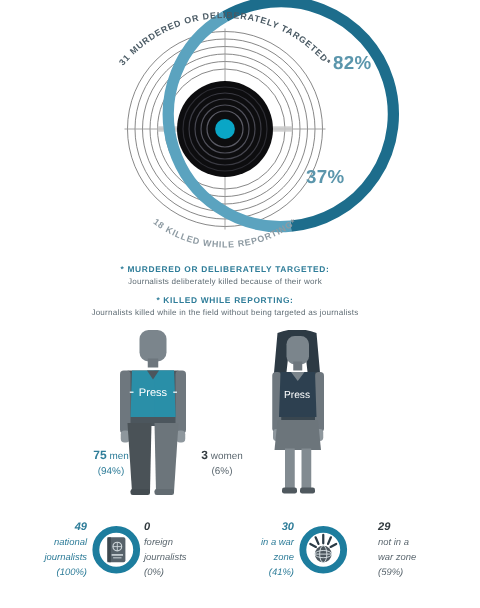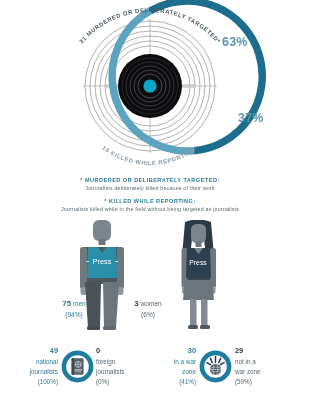--- a/index.html
+++ b/index.html
@@ -17,21 +17,21 @@
   }
   #donut-svg{position:absolute;left:0;top:0;}
   .pct{
     position:absolute;
     font-size:12.5px;
     font-weight:bold;
     color:#5b96ac;
     letter-spacing:0.2px;
   }
   #pct-top{left:222px;top:35px;}
-  #pct-bottom{left:238px;top:111px;text-align:center;}
+  #pct-bottom{left:204px;top:111px;text-align:center;}
 
   
   #footnotes{
     text-align:center;
     margin-top:4px;
   }
   .fn-title{
     font-size:5.6px;
     font-weight:bold;
     color:#2f7d99;
@@ -66,21 +66,21 @@
   #label-men .num{color:#2f7d99;}
   #label-women{left:113px;top:78px;color:#5c6870;}
   #label-women .num{color:#333b40;}
 
   
   #stats{
     position:relative;
     width:300px;height:62px;
     margin-top:3px;
   }
-  .stat-group{position:absolute;display:flex;align-items:center;}
+  .stat-group{position:absolute;display:flex;align-items:center;font-style:italic;}
   .stat-txt{
     font-size:6.3px;
     line-height:1.62;
     color:#6b7780;
   }
   .stat-txt .num{font-weight:bold;font-size:7.4px;display:block;}
   .stat-txt.right-al{text-align:right;}
   .stat-txt.left-al{text-align:left;}
   .stat-teal{color:#2f7d99;}
   .stat-teal .num{color:#2f7d99;}
@@ -91,21 +91,21 @@
     flex:0 0 33px;
     position:relative;
   }
   #grp-national{left:14px;top:10px;}
   #grp-national .stat-txt{width:44px;margin-right:3px;}
   #grp-foreign{left:93px;top:10px;}
   #grp-foreign .stat-txt{margin-left:3px;width:44px;}
   #grp-warzone{left:152px;top:10px;}
   #grp-warzone .stat-txt{width:44px;margin-right:3px;}
   #grp-nowarzone{left:232px;top:10px;}
-  #grp-nowarzone .stat-txt{margin-left:3px;width:44px;}
+  #grp-nowarzone .stat-txt{margin-left:20px;width:44px;}
 </style>
 </head>
 <body>
 
 <div id="donut-section">
   <svg id="donut-svg" width="300" height="172" viewBox="0 0 300 172">
     <defs>
       <path id="arcTopText" d="M 62,100 A 88,88 0 0 1 238,100" fill="none"></path>
       <path id="arcBotText" d="M 71,86 A 74,74 0 0 0 229,86" fill="none"></path>
     </defs>
@@ -142,21 +142,21 @@
     </g>
 
     <text font-size="5.9" font-weight="bold" fill="#4a5a64" letter-spacing="0.55" font-family="Liberation Sans, sans-serif">
       <textPath href="#arcTopText" startOffset="50%" text-anchor="middle">31 MURDERED OR DELIBERATELY TARGETED*</textPath>
     </text>
     <text font-size="5.9" font-weight="bold" fill="#8d9aa2" letter-spacing="0.55" font-family="Liberation Sans, sans-serif">
       <textPath href="#arcBotText" startOffset="50%" text-anchor="middle">18 KILLED WHILE REPORTING*</textPath>
     </text>
   </svg>
 
-  <div class="pct" id="pct-top">63%</div>
+  <div class="pct" id="pct-top">82%</div>
   <div class="pct" id="pct-bottom">37%</div>
 </div>
 
 <div id="footnotes">
   <div class="fn-title">* MURDERED OR DELIBERATELY TARGETED:</div>
   <div class="fn-desc">Journalists deliberately killed because of their work</div>
   <div class="fn-title">* KILLED WHILE REPORTING:</div>
   <div class="fn-desc">Journalists killed while in the field without being targeted as journalists</div>
 </div>
 

